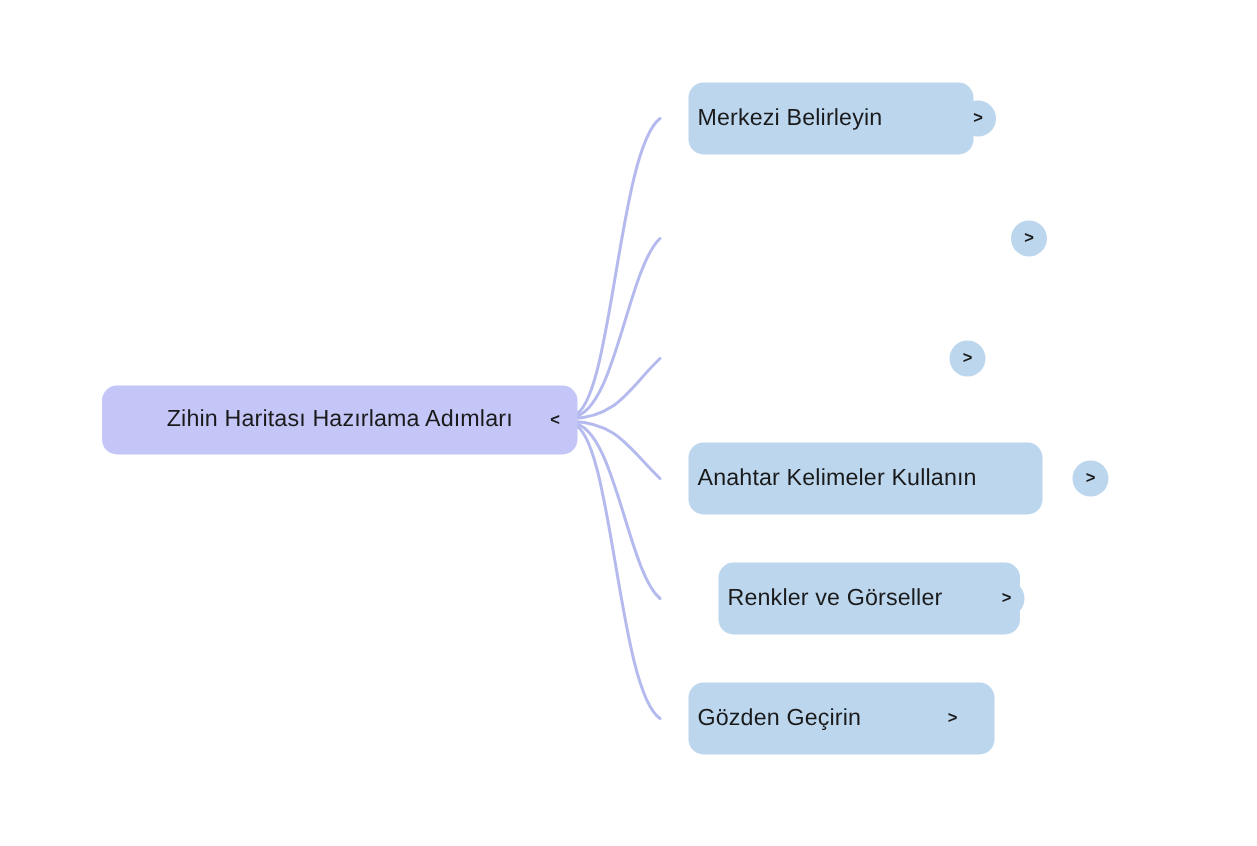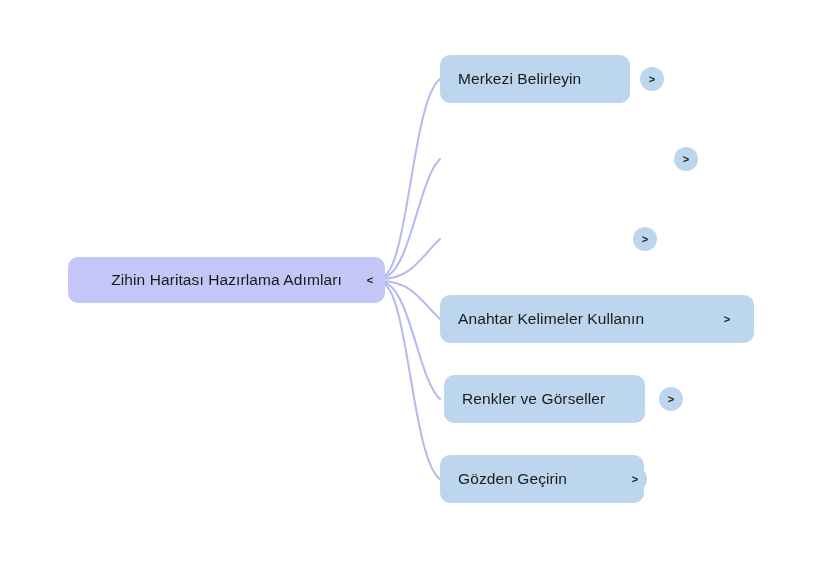--- a/index.html
+++ b/index.html
@@ -60,21 +60,22 @@
     margin-left: 35px;
   }
   #root-node .node-label {
     font-size: 15.5px;
   }
 
   
   .child-node {
     background: #bcd6ee;
     height: 48px;
-    padding: 0 18px;
+    padding: 0 6px;
+    margin-left: 19px;
   }
 
   
   .toggle-btn {
     position: absolute;
     width: 24px;
     height: 24px;
     border-radius: 50%;
     display: flex;
     align-items: center;
@@ -124,28 +125,28 @@
   </div>
 
   <div class="toggle-btn toggle-child" style="left:674px; top:147px;">
     <span>&gt;</span>
   </div>
 
   <div class="toggle-btn toggle-child" style="left:633px; top:227px;">
     <span>&gt;</span>
   </div>
 
-  <div class="node child-node" style="left:440px; top:295px; width:314px;">
+  <div class="node child-node" style="left:440px; top:295px; width:236px;">
     <span class="node-label">Anahtar Kelimeler Kullanın</span>
   </div>
   <div class="toggle-btn toggle-child" style="left:715px; top:307px;">
     <span>&gt;</span>
   </div>
 
-  <div class="node child-node" style="left:444px; top:375px; width:201px;">
+  <div class="node child-node" style="left:460px; top:375px; width:201px;">
     <span class="node-label">Renkler ve Görseller</span>
   </div>
   <div class="toggle-btn toggle-child" style="left:659px; top:387px;">
     <span>&gt;</span>
   </div>
 
   <div class="node child-node" style="left:440px; top:455px; width:204px;">
     <span class="node-label">Gözden Geçirin</span>
   </div>
   <div class="toggle-btn toggle-child" style="left:623px; top:467px;">

